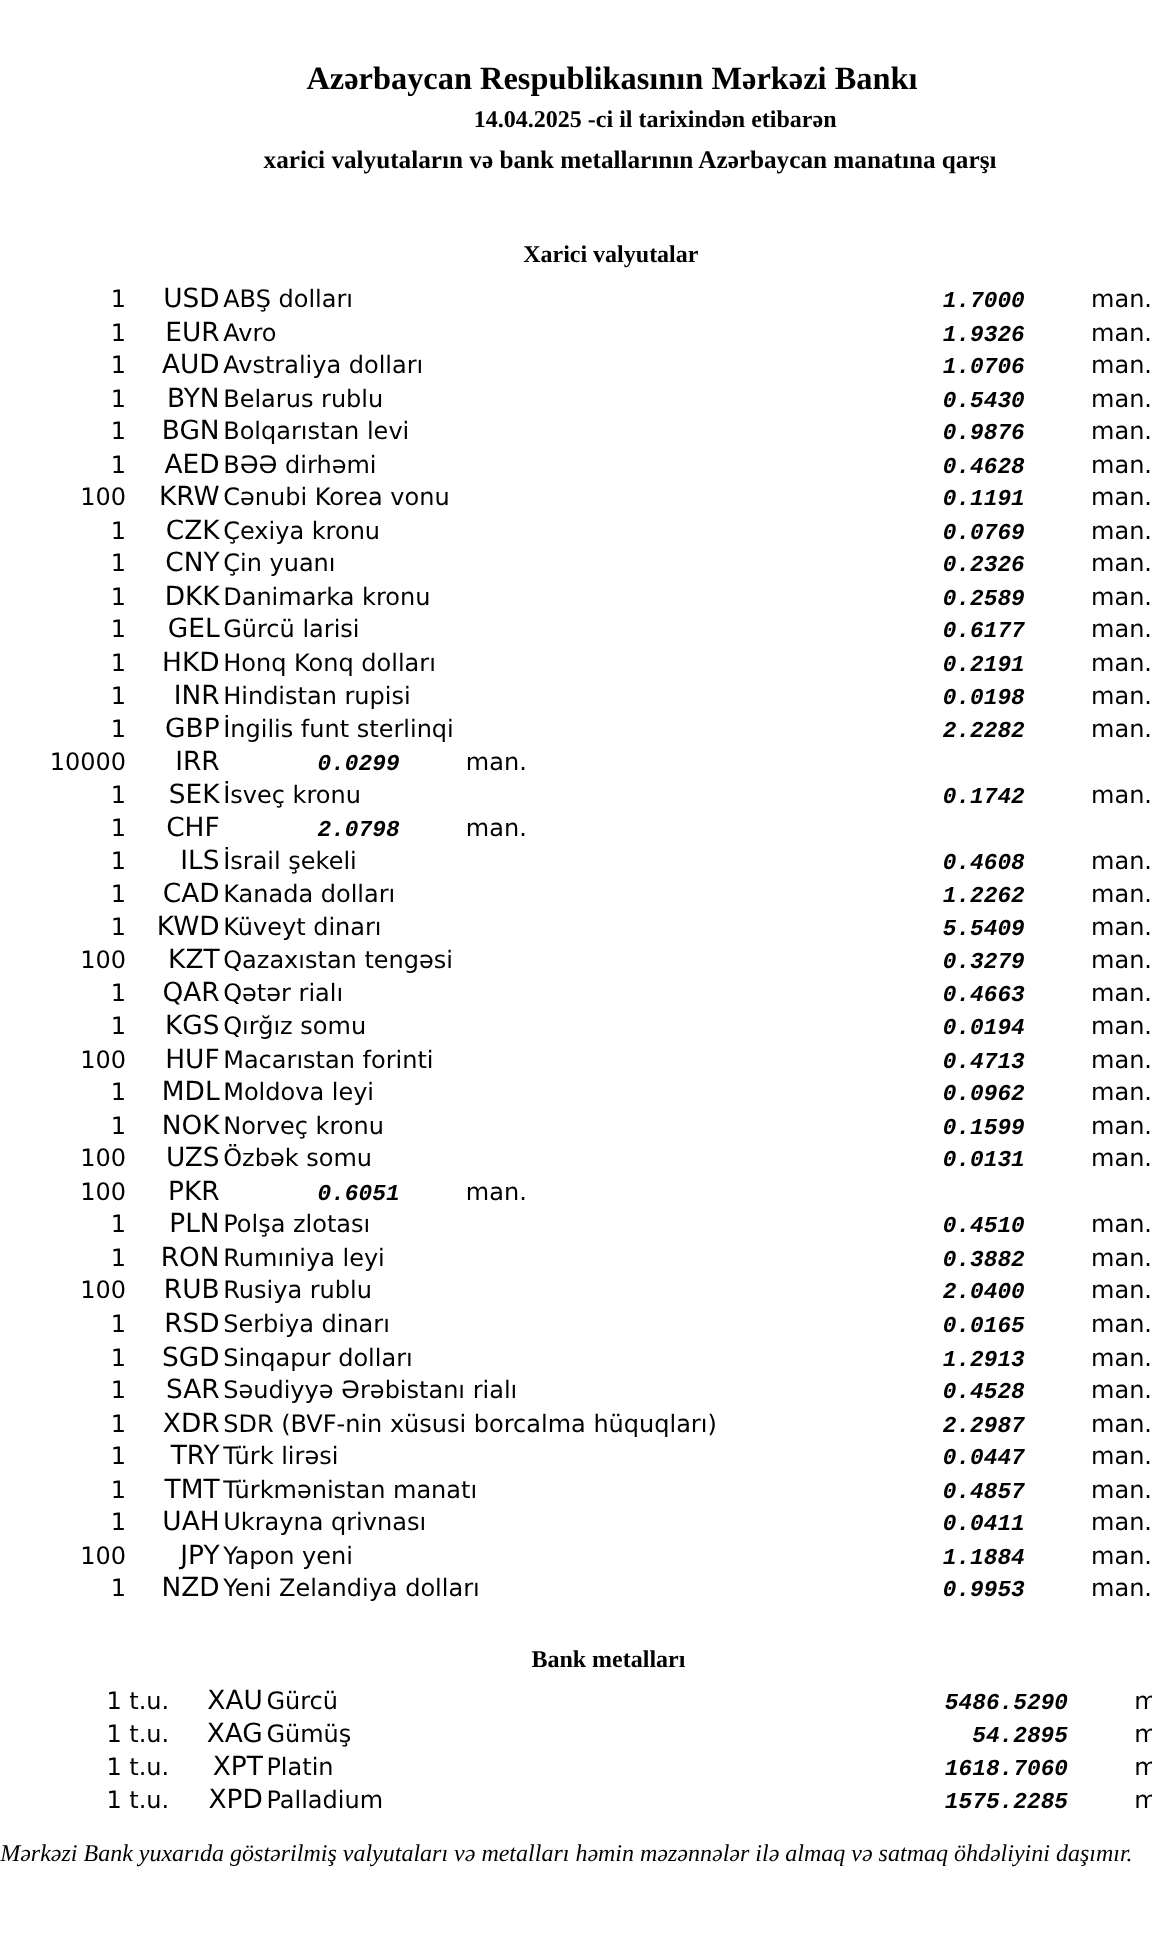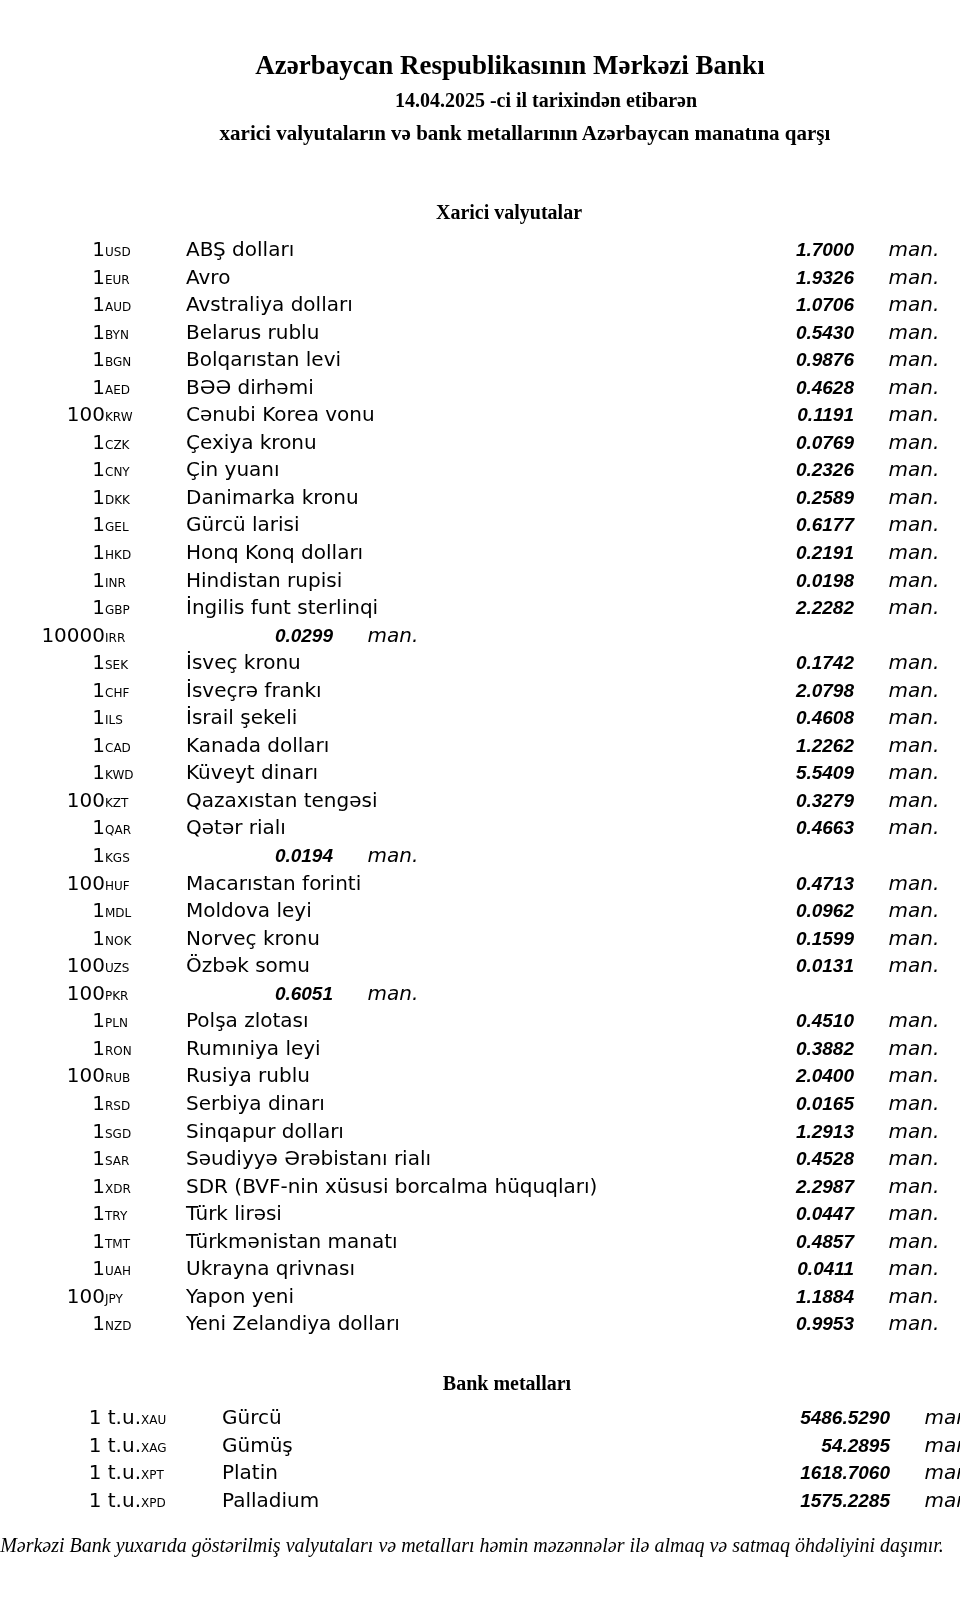--- a/index.html
+++ b/index.html
@@ -42,45 +42,44 @@
     font-size:20px;
     white-space:nowrap;
   }
   .cell-qty{
     width:105px;
     text-align:right;
     flex:0 0 auto;
   }
   .cell-code{
     width:78px;
-    text-align:left;
-    font-size:12px;
+    text-align:right;
+    font-size:22px;
     flex:0 0 auto;
   }
   .cell-name{
     flex:1 1 auto;
     text-align:left;
     padding-left:3px;
     overflow:hidden;
   }
   .cell-rate{
     width:150px;
     flex:0 0 auto;
     text-align:right;
     padding-right:14px;
-    font-family:Liberation Sans, sans-serif;
+    font-family:Liberation Mono, monospace;
     font-style:italic;
     font-weight:bold;
     font-size:19px;
   }
   .cell-unit{
     width:92px;
     flex:0 0 auto;
-    text-align:center;
-    font-style:italic;
+    text-align:right;
   }
   .footer-note{
     position:absolute;
     top:1534px;
     left:0;
     width:100%;
     text-align:center;
     transform:translateX(-8px);
     font-family:"Liberation Serif", serif;
     font-style:italic;
@@ -209,21 +208,20 @@
       <div class="row">
     <span class="cell-qty">1</span>
     <span class="cell-code">SEK</span>
     <span class="cell-name">İsveç kronu</span>
     <span class="cell-rate">0.1742</span>
     <span class="cell-unit">man.</span>
   </div>
       <div class="row">
     <span class="cell-qty">1</span>
     <span class="cell-code">CHF</span>
-    <span class="cell-name">İsveçrə frankı</span>
     <span class="cell-rate">2.0798</span>
     <span class="cell-unit">man.</span>
   </div>
       <div class="row">
     <span class="cell-qty">1</span>
     <span class="cell-code">ILS</span>
     <span class="cell-name">İsrail şekeli</span>
     <span class="cell-rate">0.4608</span>
     <span class="cell-unit">man.</span>
   </div>
@@ -251,20 +249,21 @@
       <div class="row">
     <span class="cell-qty">1</span>
     <span class="cell-code">QAR</span>
     <span class="cell-name">Qətər rialı</span>
     <span class="cell-rate">0.4663</span>
     <span class="cell-unit">man.</span>
   </div>
       <div class="row">
     <span class="cell-qty">1</span>
     <span class="cell-code">KGS</span>
+    <span class="cell-name">Qırğız somu</span>
     <span class="cell-rate">0.0194</span>
     <span class="cell-unit">man.</span>
   </div>
       <div class="row">
     <span class="cell-qty">100</span>
     <span class="cell-code">HUF</span>
     <span class="cell-name">Macarıstan forinti</span>
     <span class="cell-rate">0.4713</span>
     <span class="cell-unit">man.</span>
   </div>

